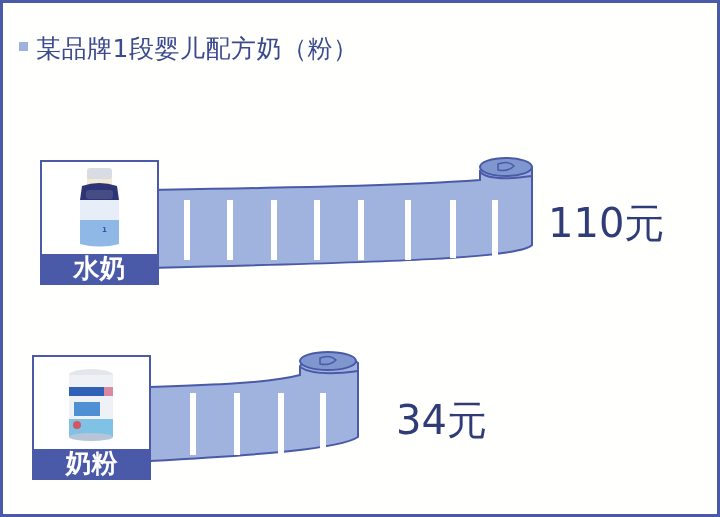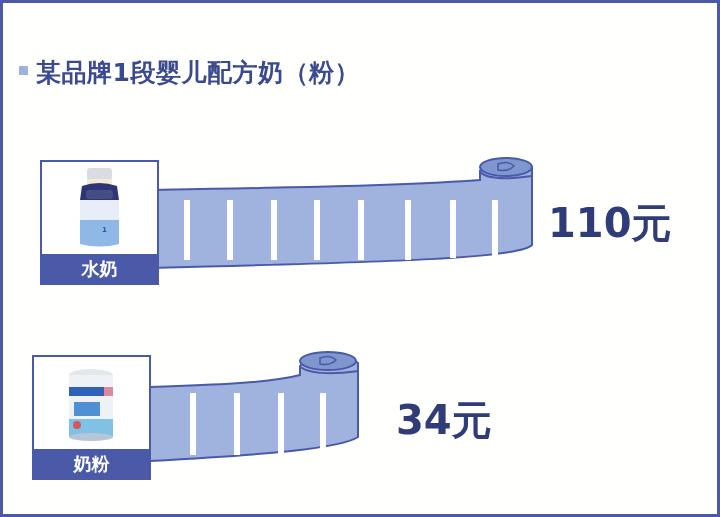--- a/index.html
+++ b/index.html
@@ -1,28 +1,28 @@
 <!DOCTYPE html>
 <html><head>
   <meta charset="utf-8">
   <style>
     html, body { margin:0; padding:0; }
     body { width:720px; height:517px; background:#fff; position:relative; overflow:hidden;
       font-family:"DejaVu Sans", "Liberation Sans", sans-serif; }
     .frame { position:absolute; left:0; top:0; width:714px; height:511px;
       border:3px solid #4a5aa8; background:#fffffd; }
-    .title { position:absolute; left:36px; top:32px; color:#3b4a8e; font-weight:bold;
-      font-size:25px; line-height:34px; letter-spacing:0.5px;margin-top:24px; }
+    .title { position:absolute; left:36px; top:32px; color:#3b4a8e; font-weight:normal;
+      font-size:25px; line-height:34px; letter-spacing:0.5px; }
     .title .bullet { position:absolute; left:-17px; top:10px; width:9px; height:9px; background:#9db2dc; }
     .card { position:absolute; width:115px; border:2px solid #4a5aa8; background:#fff; }
     .card .pic { height:92px; position:relative; background:#fff; }
-    .card .lbl { height:29px; background:#4a5aa8; color:#fff; font-weight:bold; font-size:18px;
+    .card .lbl { height:29px; background:#4a5aa8; color:#fff; font-weight:bold; font-size:26px;
       text-align:center; line-height:29px; }
     .ribbon { position:absolute; }
-    .value { position:absolute; color:#2f3c78; font-weight:bold; font-size:40px; }
+    .value { position:absolute; color:#2f3c78; font-weight:normal; font-size:40px; }
   </style>
 </head>
 <body>
 
 <div class="frame"></div>
 
 <div class="title">
   <span class="bullet"></span>
   <div>某品牌1段婴儿配方奶（粉）</div>
 </div>

